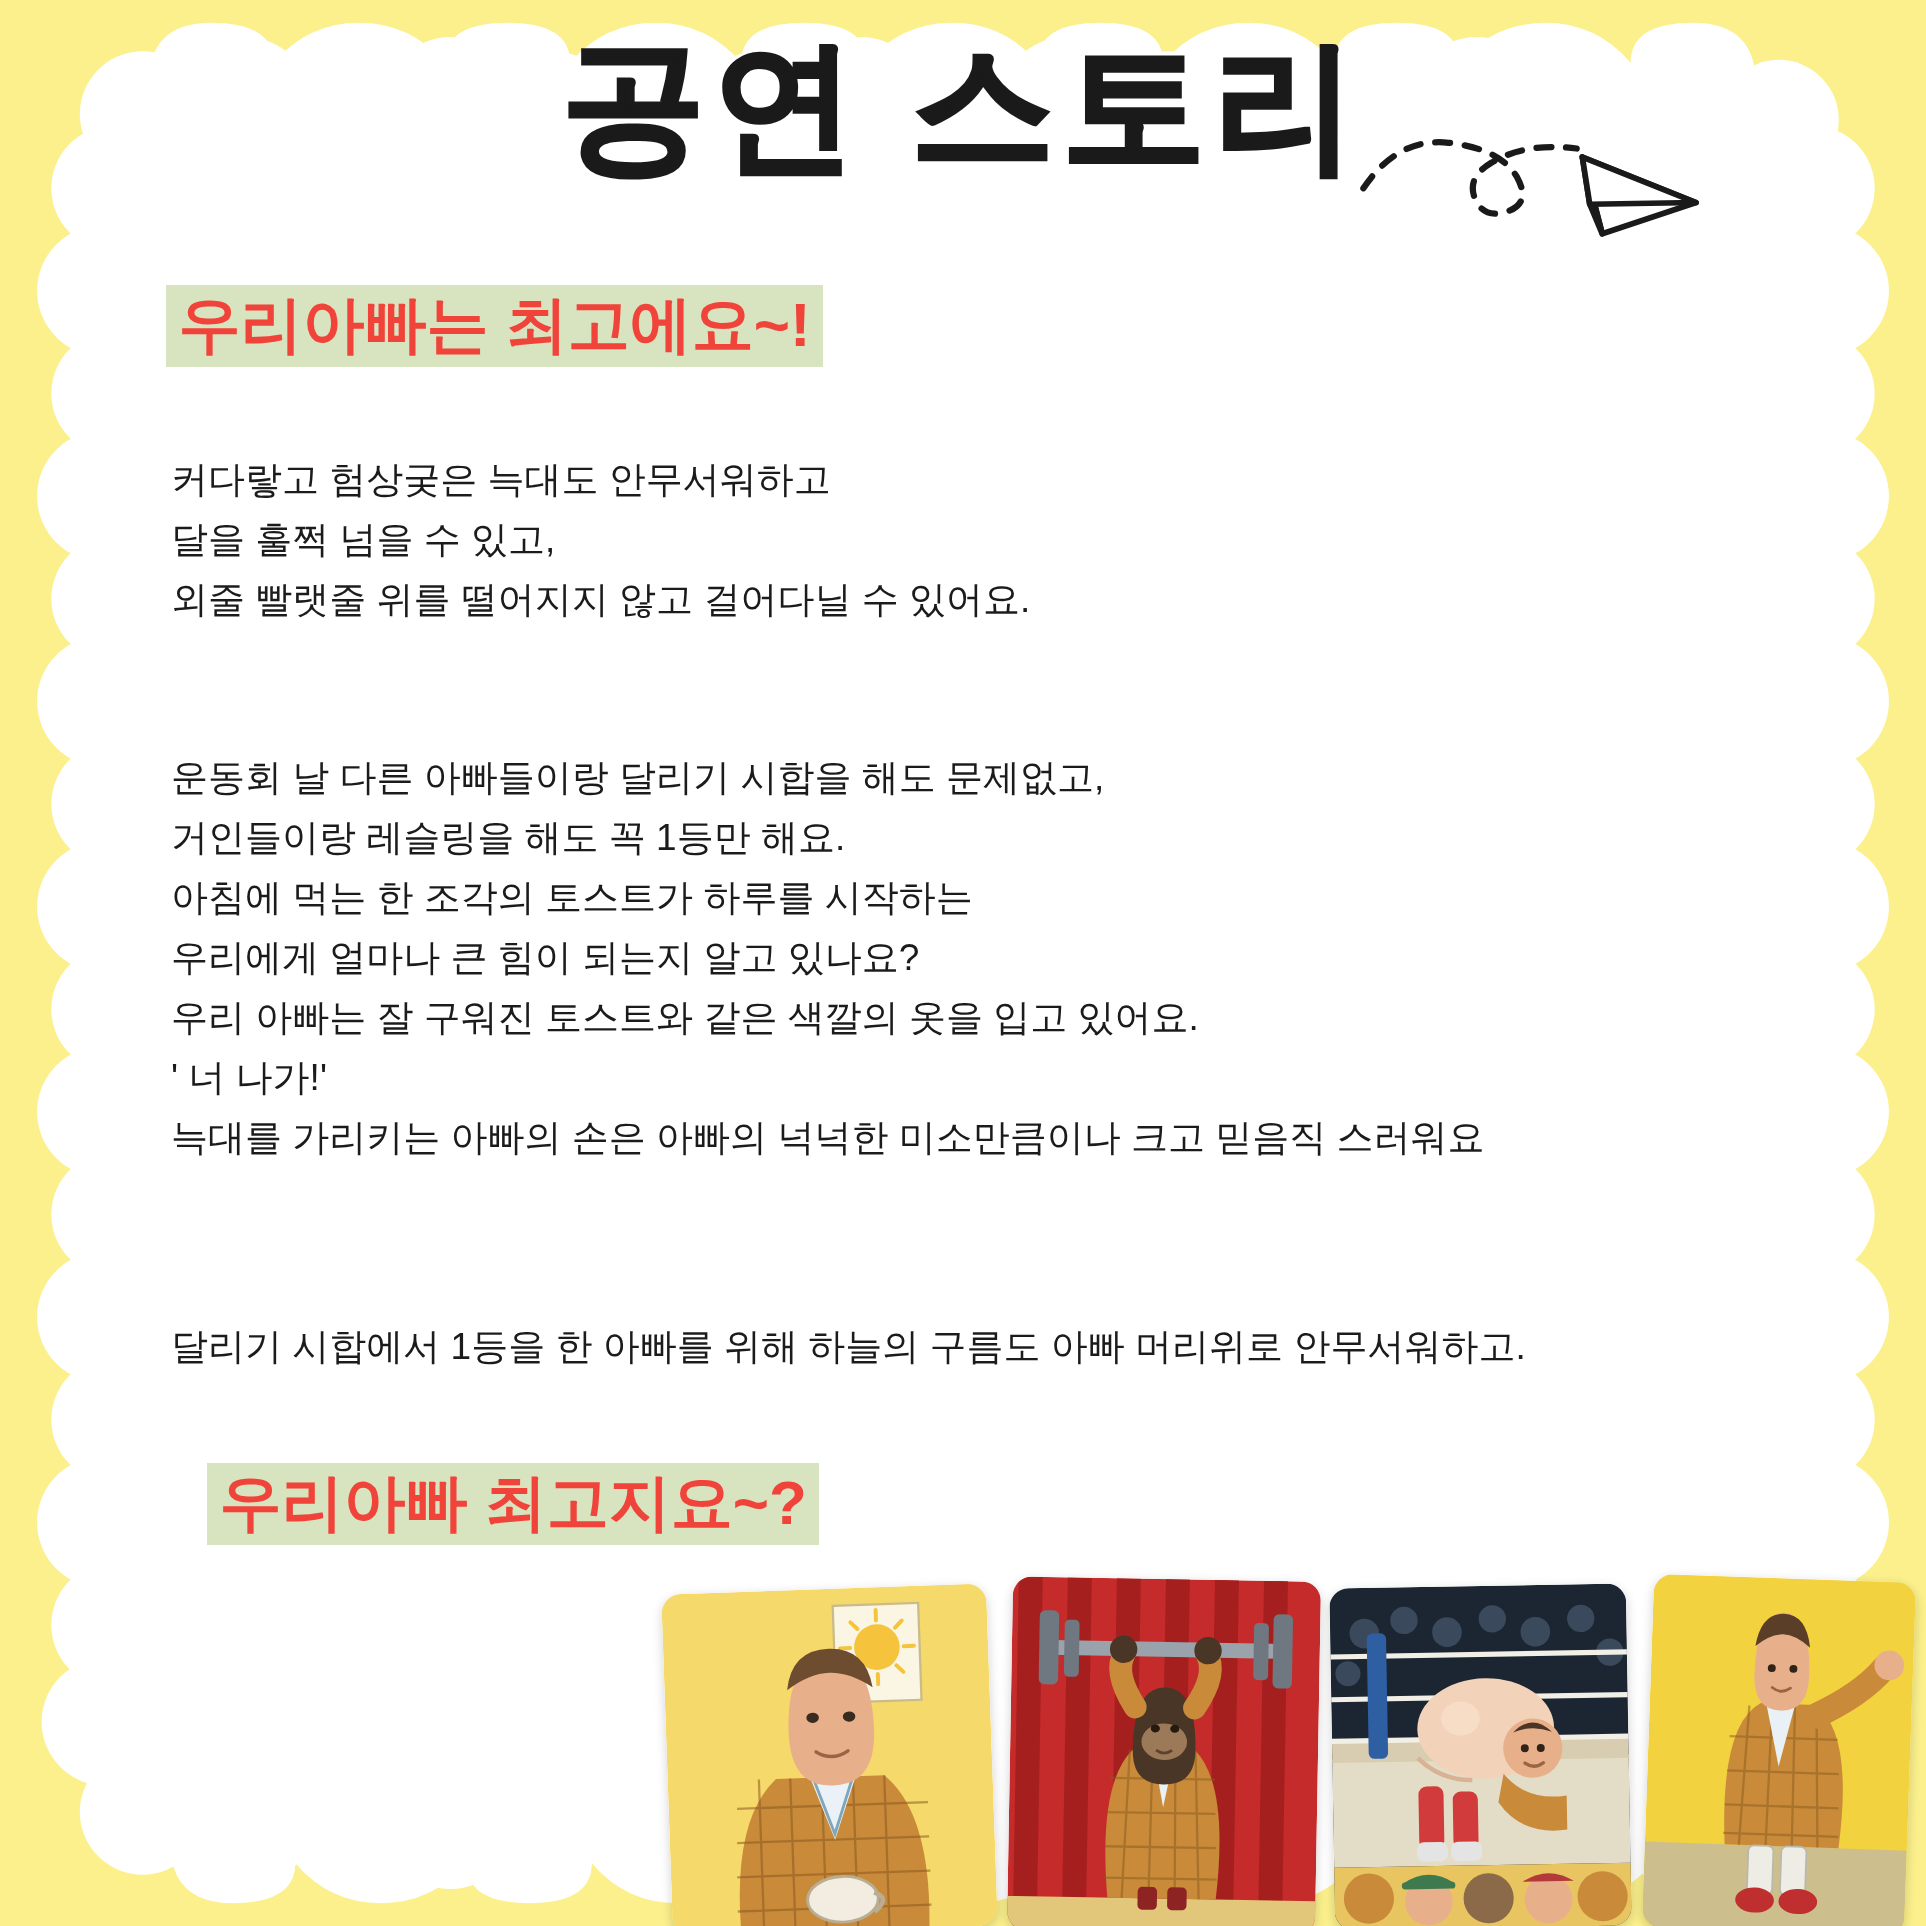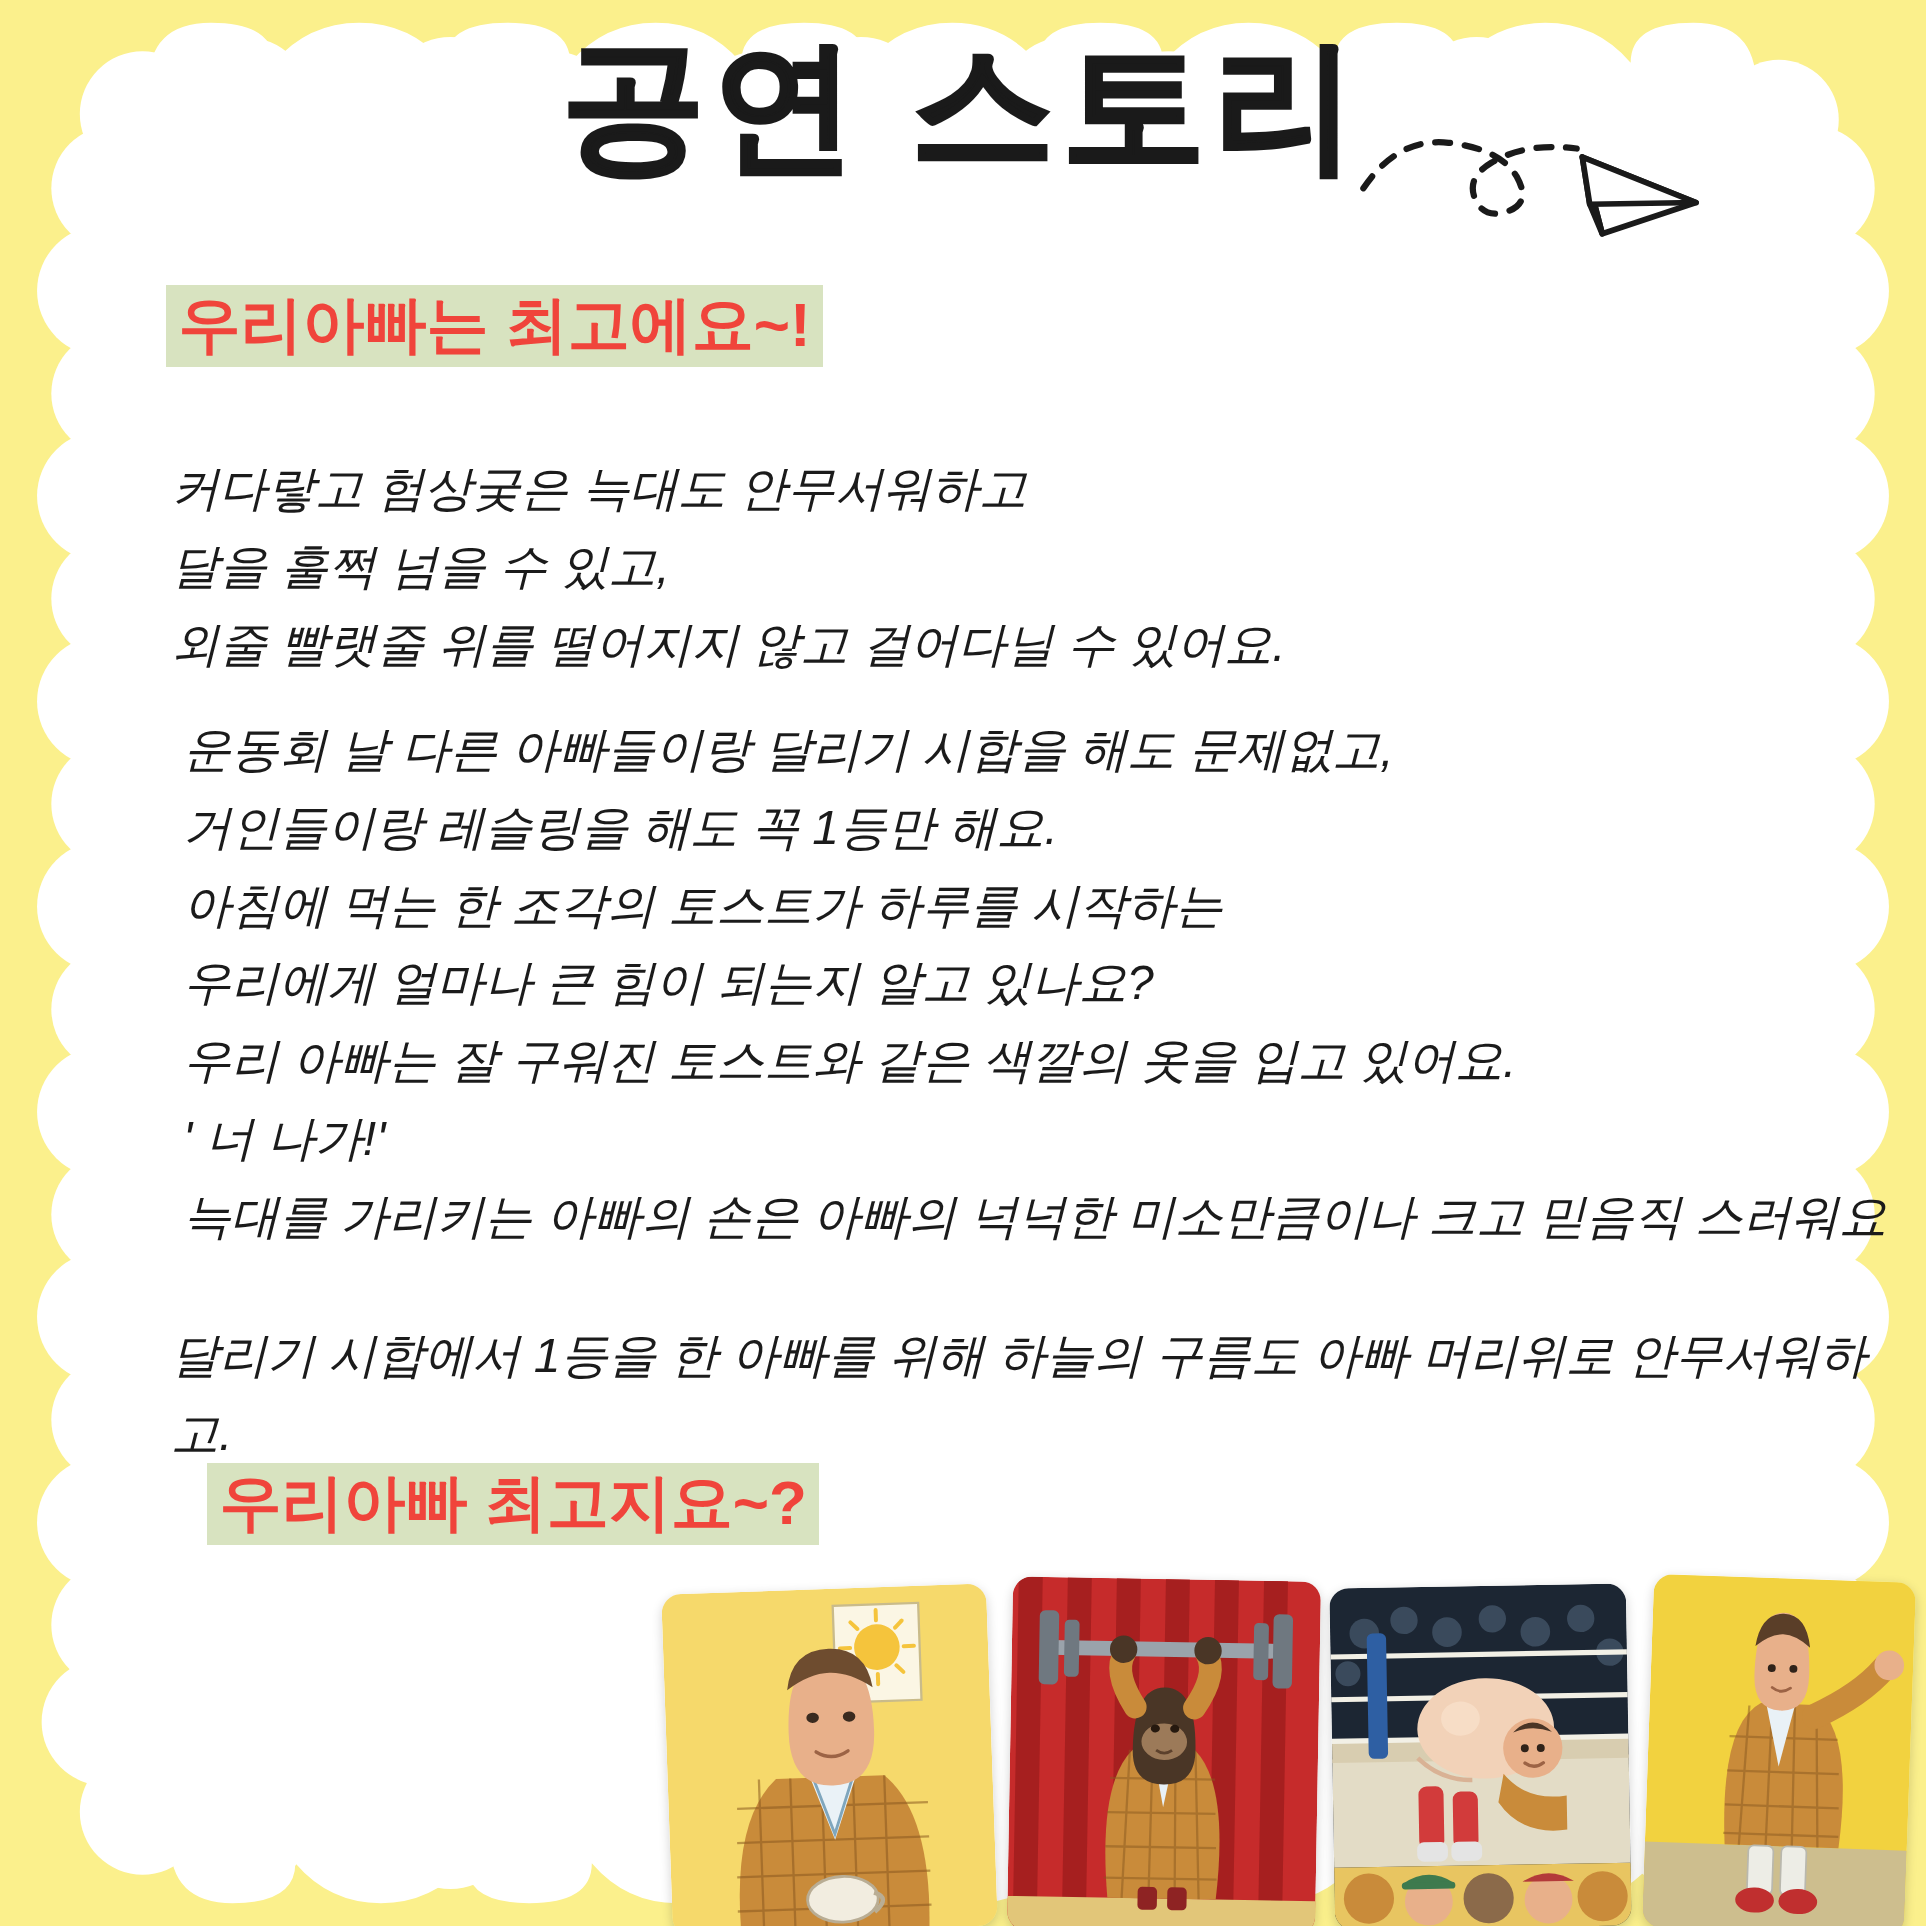--- a/index.html
+++ b/index.html
@@ -72,29 +72,28 @@
     padding: 4.6px 12.5px 8px 12.5px;
     white-space: nowrap;
     line-height: 1.12;
   }
   #heading-top { left: 166px; top: 285px; }
   #heading-bottom { left: 166px; top: 1463px; margin-left: 41px; }
 
   .para {
     position: absolute;
     left: 171px;
-    font-size: 48px;
+    font-size: 37px;
     line-height: 1.62;
     color: #1b1b1b;
     font-weight: 500;
     white-space: pre-line;
-    font-style: italic;
   }
   #para-1 { top: 450px; }
-  #para-2 { top: 711px; margin-left: 12px; }
+  #para-2 { top: 748px; }
   #para-3 { top: 1317px; }
 
   
   .thumbs {
     position: absolute;
     left: 656px;
     top: 1562px;
     width: 1272px;
     height: 365px;
   }

